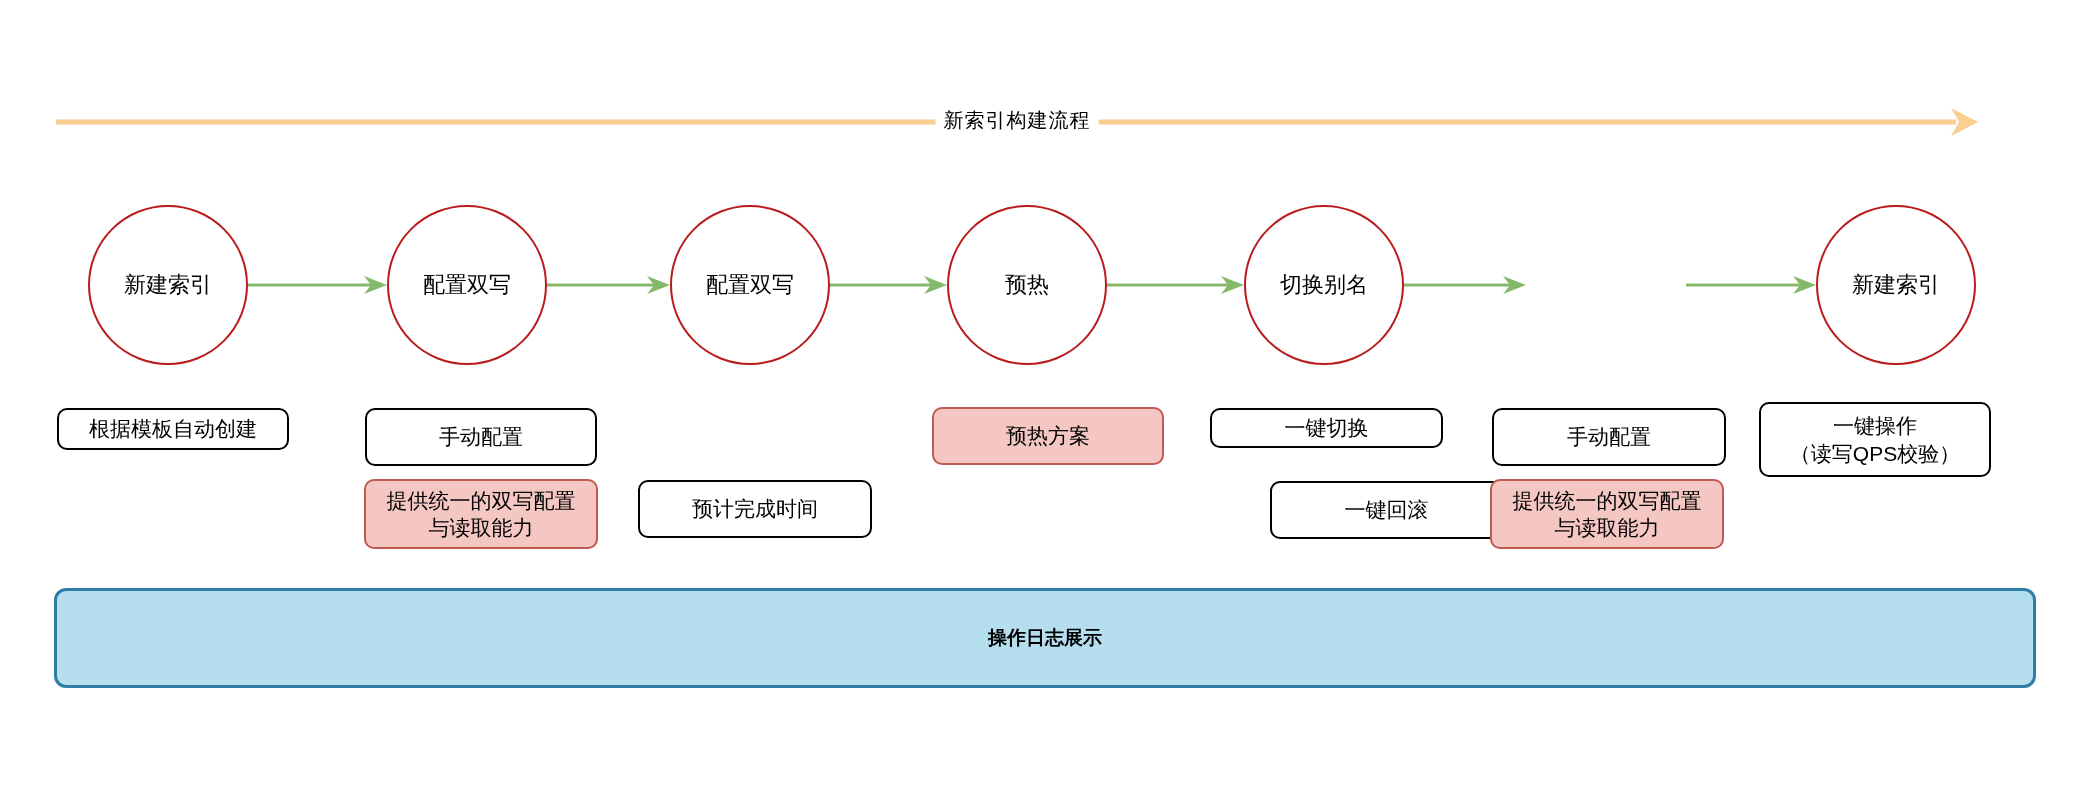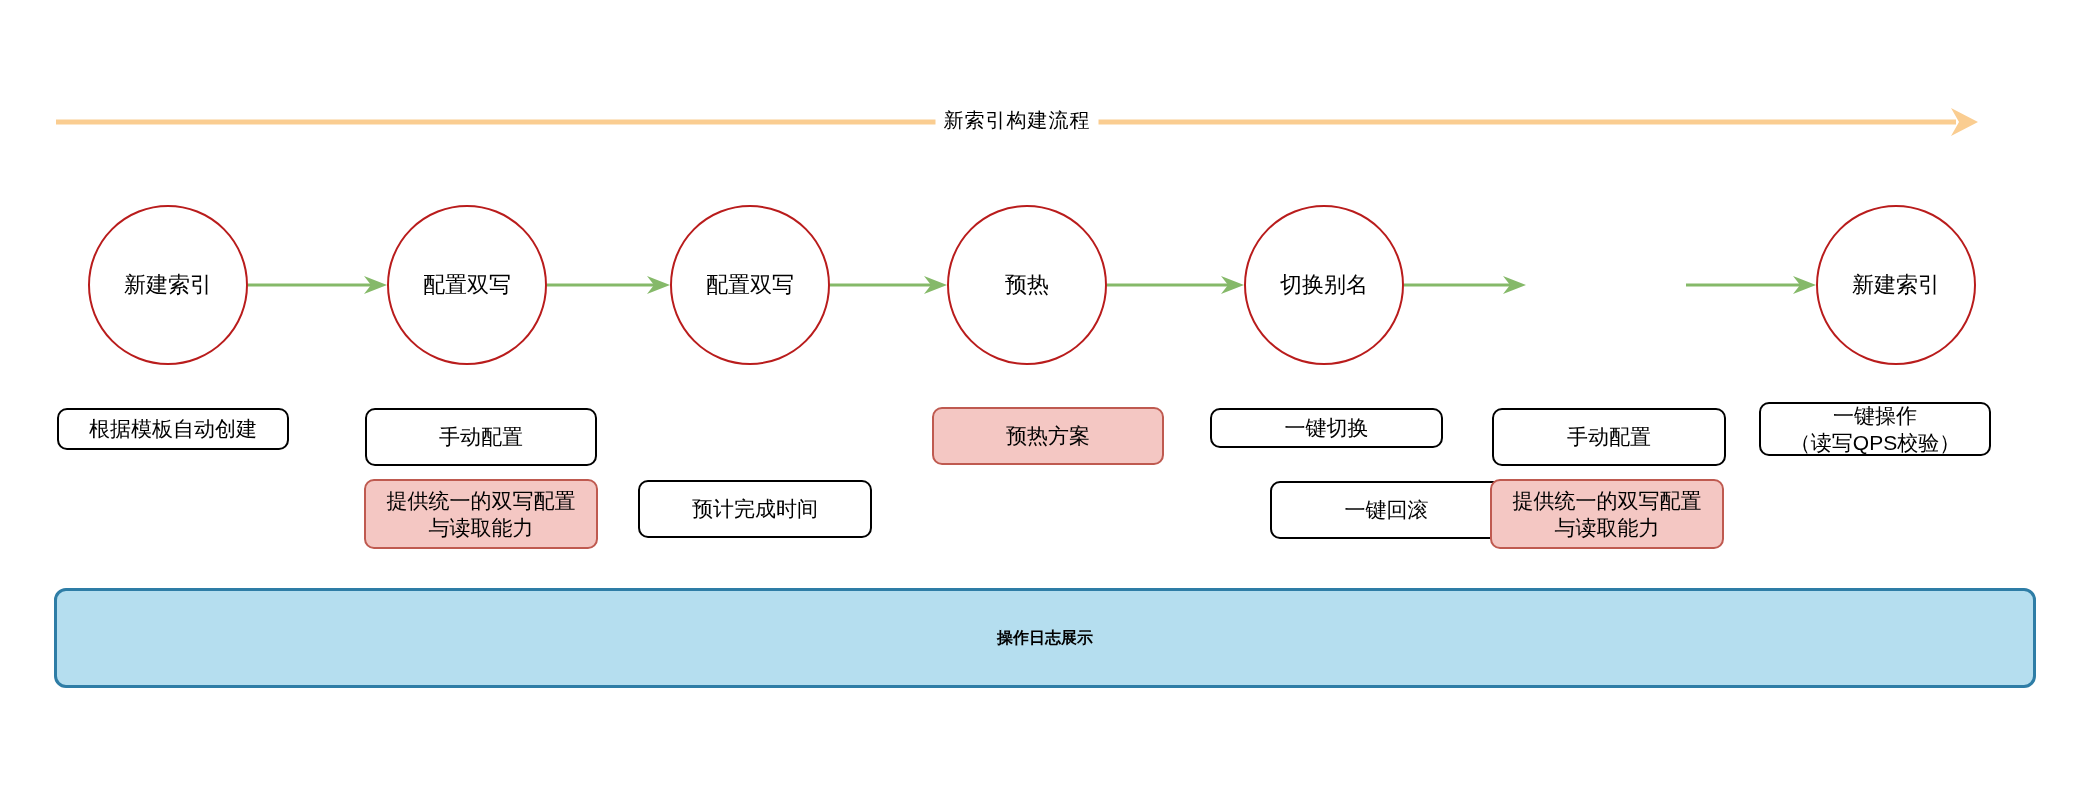--- a/index.html
+++ b/index.html
@@ -70,21 +70,21 @@
     position: absolute;
     left: 48px; top: 588px;
     width: 1982px; height: 100px;
     box-sizing: border-box;
     background: #B5DEEF;
     border: 3px solid #2E7DA6;
     border-radius: 12px;
     display: flex;
     align-items: center;
     justify-content: center;
-    font-size: 16px;
+    font-size: 19px;
     font-weight: 700;
     z-index: 2;
   }
 </style>
 </head>
 <body>
 
 <div class="canvas">
 
   <svg class="arrow-layer" viewBox="0 0 2074 790" xmlns="http://www.w3.org/2000/svg">
@@ -170,21 +170,21 @@
     <span></span>
   </div>
   <div class="note" style="left:1486px;top:408px;width:234px;height:58px">
     <span>手动配置</span>
     <span></span>
   </div>
   <div class="note highlight" style="left:1484px;top:479px;width:234px;height:70px">
     <span>提供统一的双写配置</span>
     <span>与读取能力</span>
   </div>
-  <div class="note" style="left:1753px;top:402px;width:232px;height:54px">
+  <div class="note" style="left:1753px;top:402px;width:232px;height:75px">
     <span>一键操作</span>
     <span>（读写QPS校验）</span>
   </div>
 
   <div class="footer-panel">
     <span>操作日志展示</span>
   </div>
 
 </div>
 

